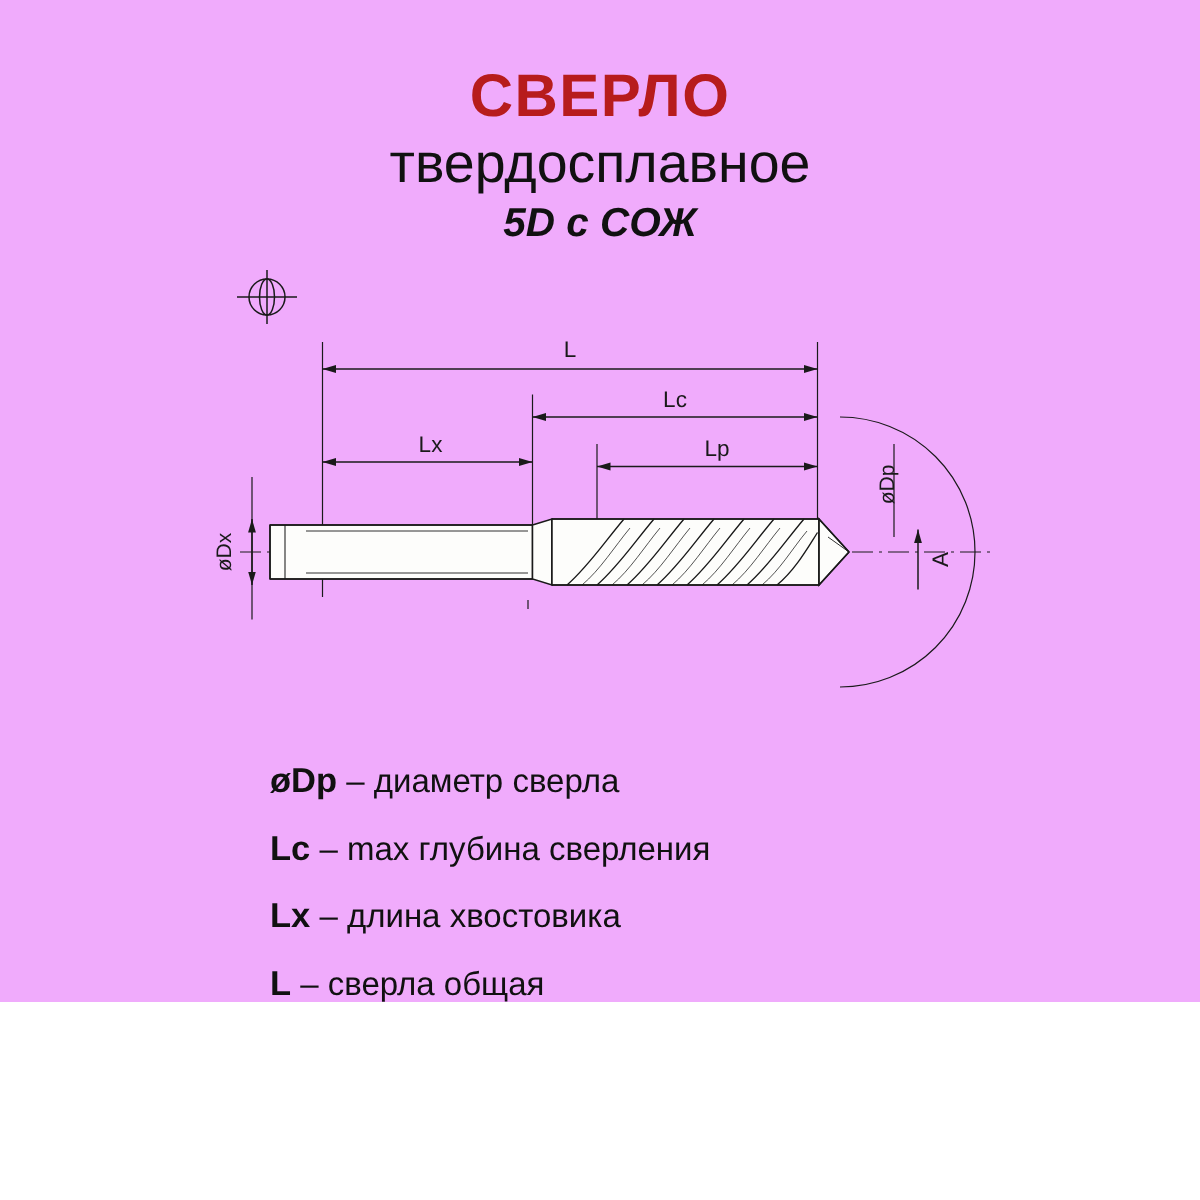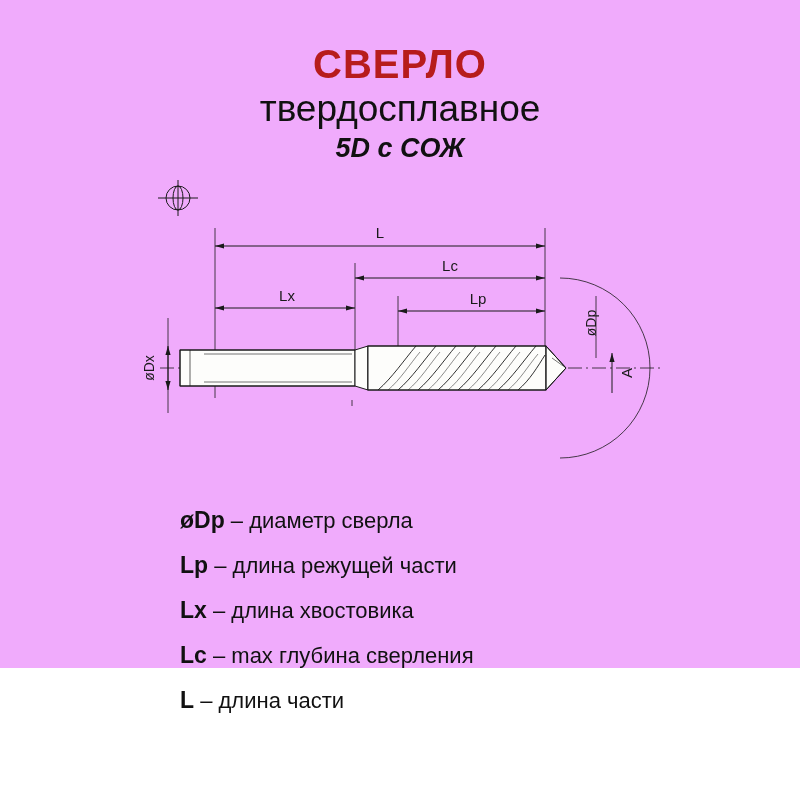--- a/index.html
+++ b/index.html
@@ -211,26 +211,23 @@
 
       </g>
     </svg>
   </div>
 
   <div class="legend">
     <div class="legend-row">
       <span class="legend-sym">øDp</span><span class="legend-txt"> – диаметр сверла</span>
     </div>
     <div class="legend-row">
-      <span class="legend-sym">Lp</span><span class="legend-txt"> – длина режущей части</span>
+      <span class="legend-sym">Lc</span><span class="legend-txt"> – max глубина сверления</span>
     </div>
     <div class="legend-row">
       <span class="legend-sym">Lx</span><span class="legend-txt"> – длина хвостовика</span>
     </div>
     <div class="legend-row">
-      <span class="legend-sym">Lc</span><span class="legend-txt"> – max глубина сверления</span>
-    </div>
-    <div class="legend-row">
-      <span class="legend-sym">L</span><span class="legend-txt"> – длина части</span>
+      <span class="legend-sym">L</span><span class="legend-txt"> – сверла общая</span>
     </div>
   </div>
 
 </div>
 
 </body></html>

